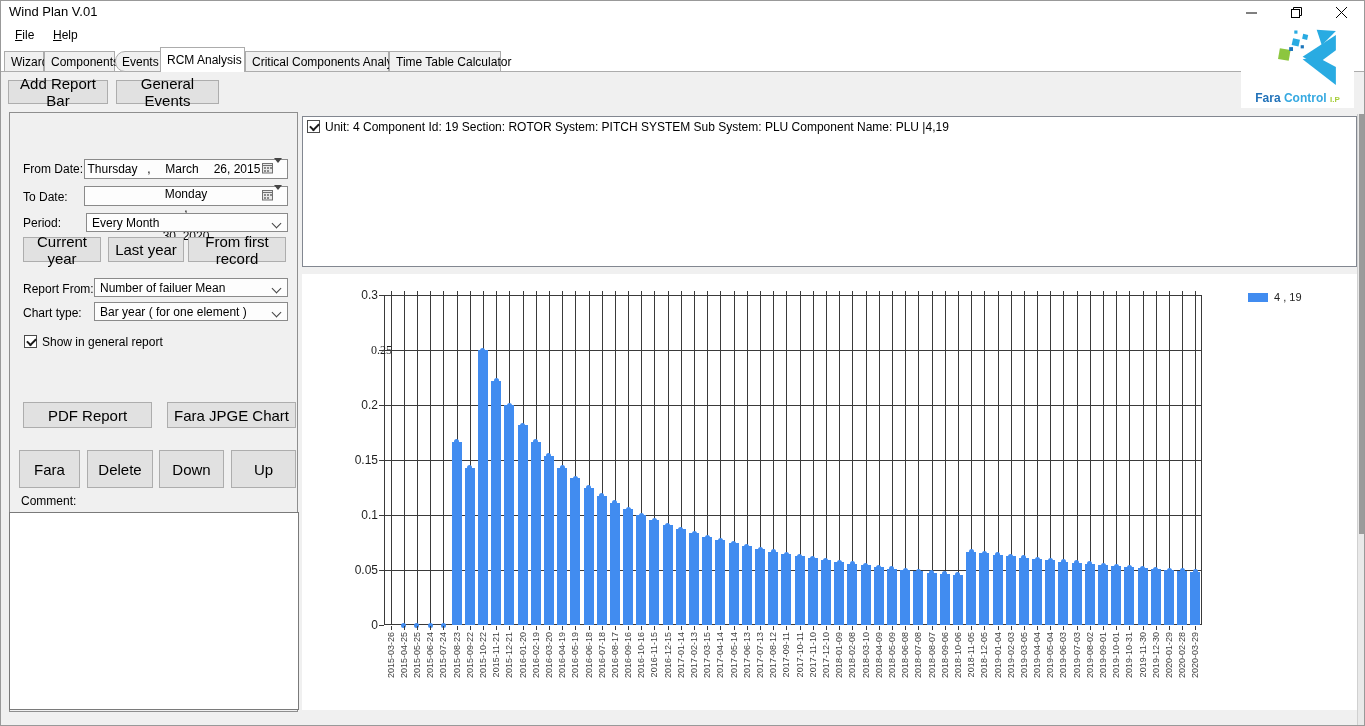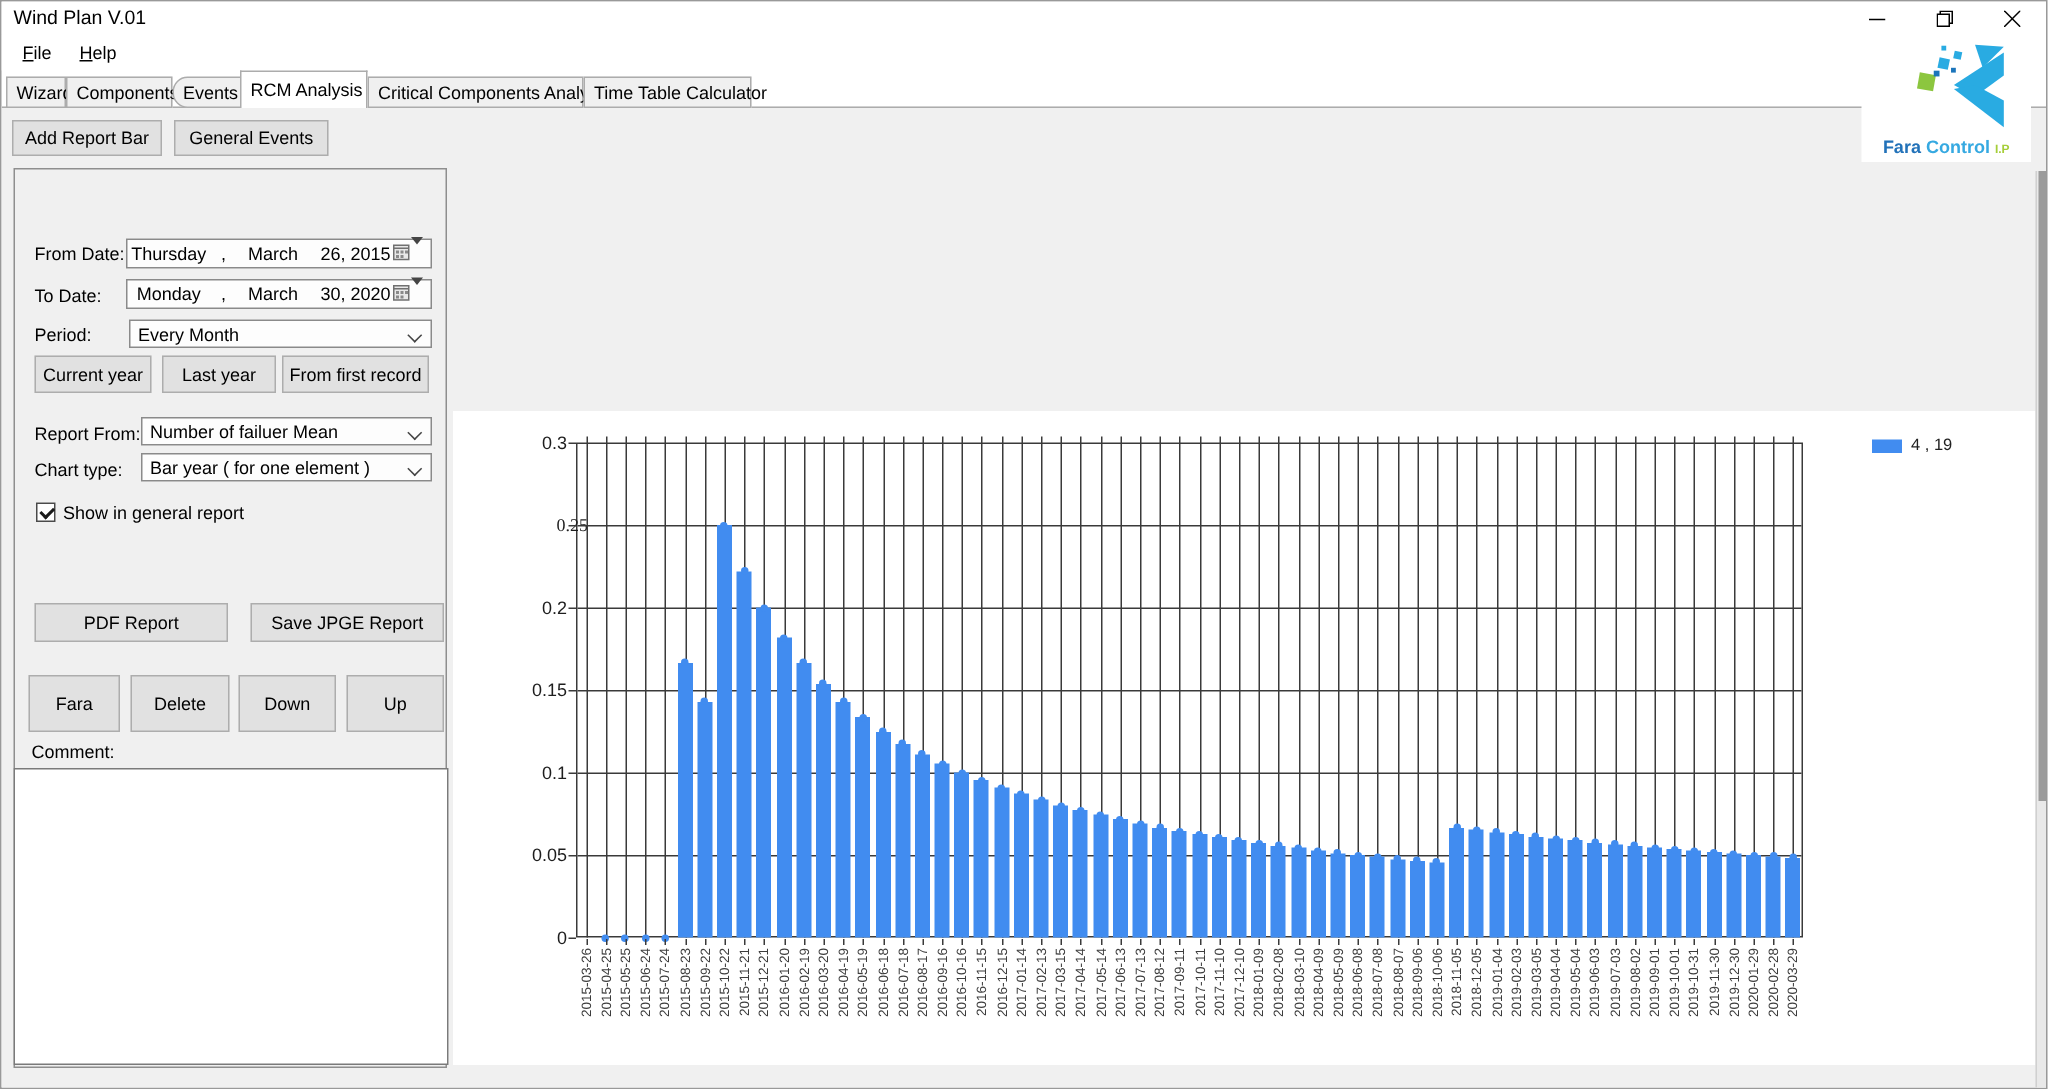--- a/index.html
+++ b/index.html
@@ -21,21 +21,21 @@
   
   .menubar { position:absolute; top:22px; left:0; width:100%; height:24px; background:#fff; }
   .menu-item { position:absolute; top:5px; font-size:12px; }
   .menu-item.file { left:14px; } .menu-item.help { left:52px; }
   
   .content { position:absolute; top:70px; left:0; width:1365px; height:656px; background:#f0f0f0; border-top:1px solid #acacac; }
   .tab { position:absolute; top:50px; height:21px; background:#f0f0f0; border:1px solid #acacac;
          font-size:12px; padding:3px 6px 0 6px; white-space:nowrap; z-index:1; }
   .tab.active { top:46px; height:25px; background:#fff; border-bottom:none; padding-top:5px; z-index:3; }
   
-  .btn { position:absolute; background:#e1e1e1; border:1px solid #adadad; font-size:12px;
+  .btn { position:absolute; background:#e1e1e1; border:1px solid #adadad; font-size:15px;
          font-family:"Liberation Sans",sans-serif; display:flex; align-items:center; justify-content:center; }
   .btn.focused { border:2px solid #2d7dc6; }
   .lbl { position:absolute; font-size:12px; white-space:nowrap; }
   .field { position:absolute; background:#fdfdfd; border:1px solid #8a8a8a; display:flex; align-items:center; font-size:12px; }
   .combo { justify-content:flex-start; padding-left:5px; }
   .chev { position:absolute; right:7px; top:6px; width:7px; height:7px; border-right:1px solid #444;
           border-bottom:1px solid #444; transform:rotate(45deg); }
   .cb { position:absolute; width:13px; height:13px; background:#fff; border:1px solid #4a4a4a; }
   .cb.checked::after { content:""; position:absolute; left:2px; top:2px; width:7px; height:4px;
           border-left:2px solid #1a1a1a; border-bottom:2px solid #1a1a1a; transform:rotate(-45deg); }
@@ -135,21 +135,21 @@
           <rect x="5" y="5" width="2" height="2" fill="#8a8a8a"></rect>
           <rect x="8" y="5" width="2" height="2" fill="#8a8a8a"></rect>
           <rect x="2" y="8" width="2" height="2" fill="#8a8a8a"></rect>
           <rect x="5" y="8" width="2" height="2" fill="#8a8a8a"></rect>
         </svg>
       <span class="dd-tri"></span>
     </span>
   </div>
 
   <span class="lbl" style="left:22px;top:118px;">To Date:</span>
-  <div class="field datefield" style="left:83px;top:114px;width:204px;height:20px;">
+  <div class="field datefield" style="left:83px;top:114px;width:204px;height:20px;flex-direction:column;">
     <span class="df-weekday">Monday</span>
     <span class="df-sep">,</span>
     <span class="df-month">March</span>
     <span class="df-day">30, 2020</span>
     <span class="cal-wrap">
       <svg width="12" height="12" viewBox="0 0 12 12">
           <rect x="0.5" y="1.5" width="10" height="9.5" fill="#e8e8e8" stroke="#707070"></rect>
           <line x1="0.5" y1="3.5" x2="10.5" y2="3.5" stroke="#707070"></line>
           <rect x="2" y="5" width="2" height="2" fill="#8a8a8a"></rect>
           <rect x="5" y="5" width="2" height="2" fill="#8a8a8a"></rect>
@@ -180,30 +180,36 @@
   <span class="lbl" style="left:22px;top:234px;">Chart type:</span>
   <div class="field combo" style="left:93px;top:230px;width:194px;height:19px;">
     <span>Bar year ( for one element )</span>
     <span class="chev"></span>
   </div>
 
   <span class="cb checked" style="left:23px;top:263px;"></span>
   <span class="lbl" style="left:41px;top:263px;">Show in general report</span>
 
   <button class="btn" style="left:22px;top:330px;width:129px;height:26px;">PDF Report</button>
-  <button class="btn" style="left:166px;top:330px;width:129px;height:26px;">Save JPGE Report</button>
+  <button class="btn" style="left:166px;top:330px;width:129px;height:26px;">Fara JPGE Chart</button>
 
   <button class="btn" style="left:18px;top:378px;width:61px;height:38px;">Fara</button>
   <button class="btn" style="left:86px;top:378px;width:66px;height:38px;">Delete</button>
   <button class="btn" style="left:158px;top:378px;width:65px;height:38px;">Down</button>
   <button class="btn" style="left:230px;top:378px;width:65px;height:38px;">Up</button>
 
   <span class="lbl" style="left:20px;top:422px;">Comment:</span>
   <textarea class="comment-box" style=""></textarea>
 
+  <div class="list-panel">
+    <div class="list-item">
+      <span class="cb checked"></span>
+      <span>Unit: 4 Component Id: 19 Section: ROTOR System: PITCH SYSTEM Sub System: PLU Component Name: PLU |4,19</span>
+    </div>
+  </div>
 
   <div class="chart-panel">
     <div class="legend">
       <span class="legend-swatch" style="background: rgb(65, 140, 240);"></span>
       <span>4 , 19</span>
     </div>
   <div class="plot-frame" style="left: 82px; top: 21px; width: 818px; height: 330px;"></div>
       <div class="ylabel" style="left: 30px; top: 344px;">0</div>
       <div class="ytick" style="left: 77px; top: 351px;"></div>
       <div class="ylabel" style="left: 30px; top: 289px;">0.05</div>

